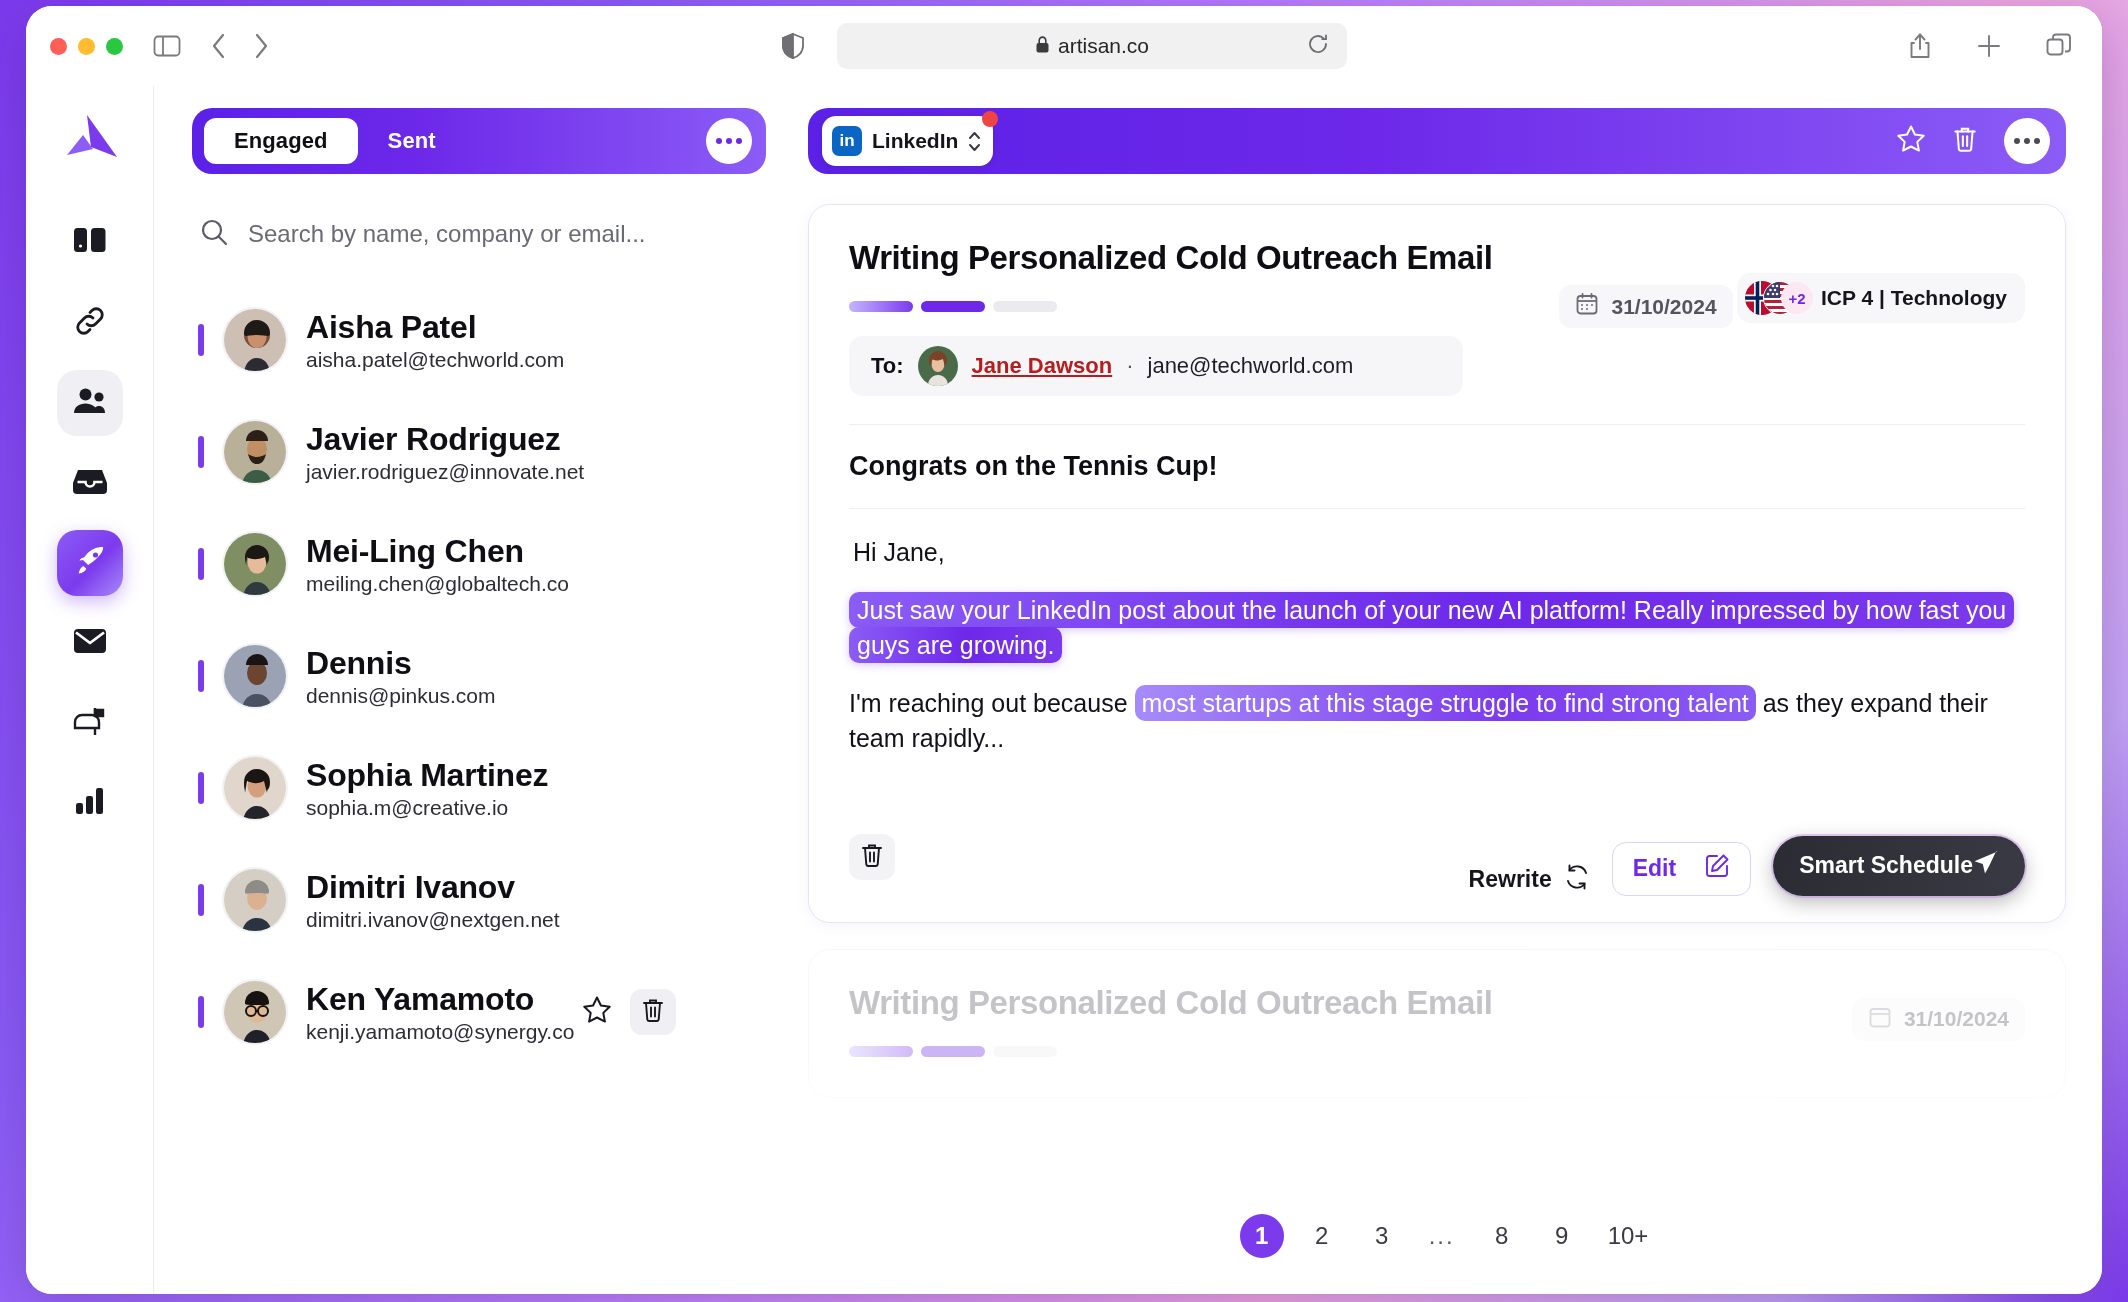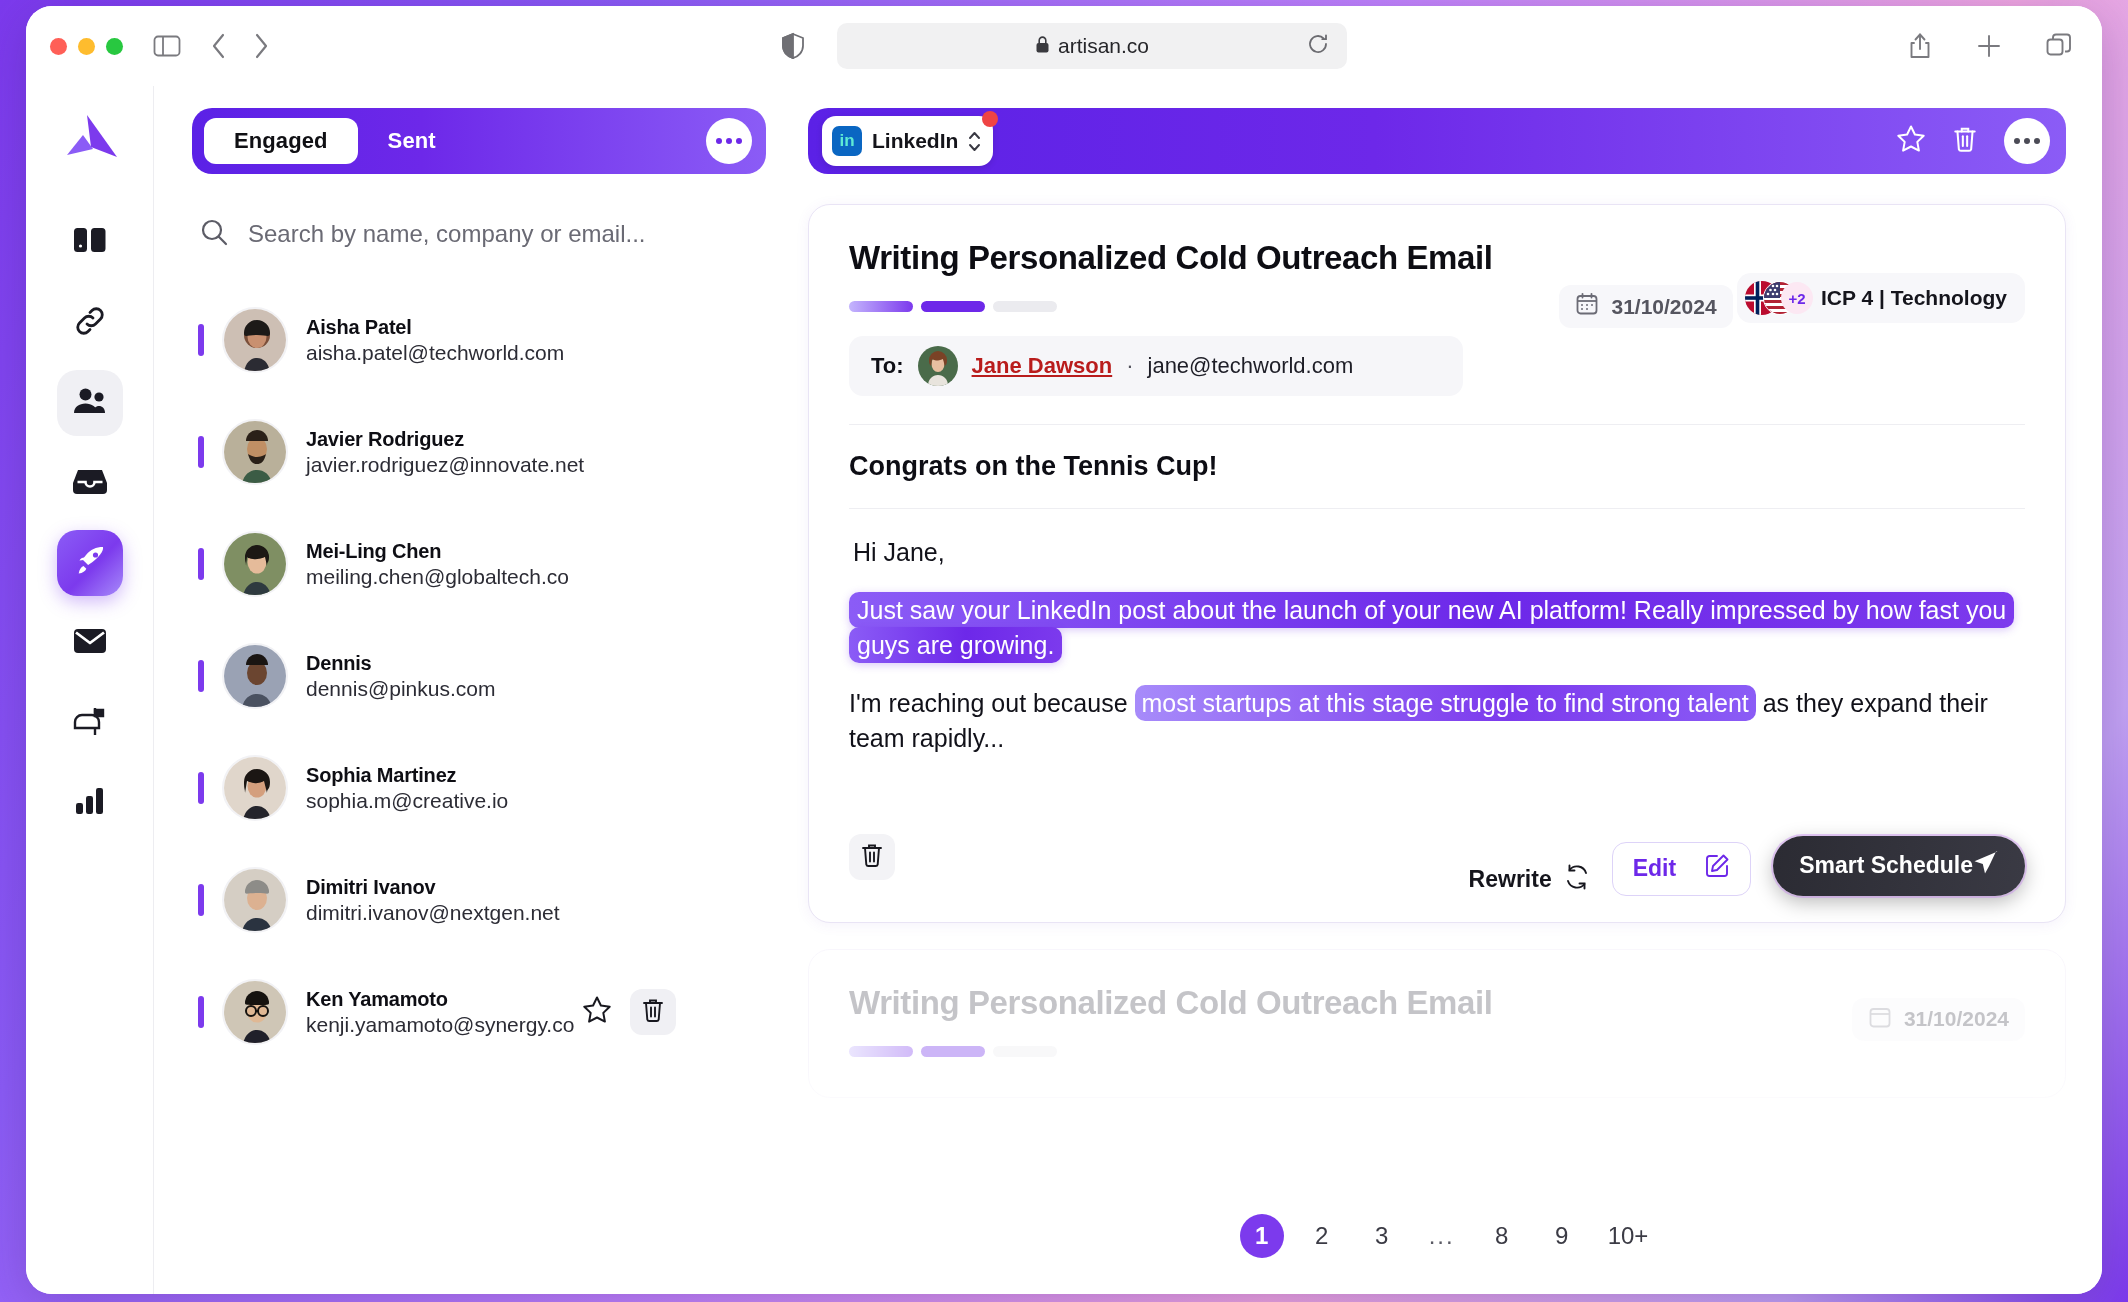--- a/index.html
+++ b/index.html
@@ -129,21 +129,21 @@
     display: flex; align-items: center; gap: 18px;
     height: 112px; position: relative; padding-left: 6px;
   }
   .bar { width: 6px; height: 32px; border-radius: 4px; background: #7C3AED; flex: 0 0 6px; }
   .avatar {
     width: 66px; height: 66px; border-radius: 50%;
     flex: 0 0 66px; overflow: hidden; position: relative;
     border: 2px solid #f2f2f5;
   }
   .c-text { display: flex; flex-direction: column; gap: 2px; }
-  .c-name { font-size: 20px; font-weight: 700; color: #0e0e14; letter-spacing: -.2px; }
+  .c-name { font-size: 32px; font-weight: 700; color: #0e0e14; letter-spacing: -.2px; }
   .c-mail { font-size: 21px; color: #2c2c35; }
   .c-actions {
     position: absolute; right: 90px; display: flex; align-items: center; gap: 18px;
   }
   .c-actions .trashbtn {
     width: 46px; height: 46px; border-radius: 12px; background: #f0f0f4;
     display: flex; align-items: center; justify-content: center;
   }
 
   
@@ -155,21 +155,21 @@
     display: flex; align-items: center; padding: 0 14px;
     position: relative;
   }
   .chan {
     height: 50px; background: #ffffff; border-radius: 14px;
     display: flex; align-items: center; gap: 10px; padding: 0 12px 0 10px;
     position: relative; box-shadow: 0 2px 6px rgba(0,0,0,.12);
   }
   .chan .inico {
     width: 30px; height: 30px; border-radius: 7px; background: #0A66C2;
-    color: #5eead4; font-size: 17px; font-weight: 700;
+    color: #ffffff; font-size: 17px; font-weight: 700;
     display: flex; align-items: center; justify-content: center;
     font-family: "Liberation Sans", sans-serif;
   }
   .chan .label { font-size: 21px; font-weight: 600; color: #14141a; }
   .chan .updown { display: flex; flex-direction: column; gap: 3px; color: #3a3a44; }
   .chan .reddot {
     position: absolute; top: -5px; right: -5px;
     width: 16px; height: 16px; border-radius: 50%; background: #EF4444;
   }
   .panehead-right {

